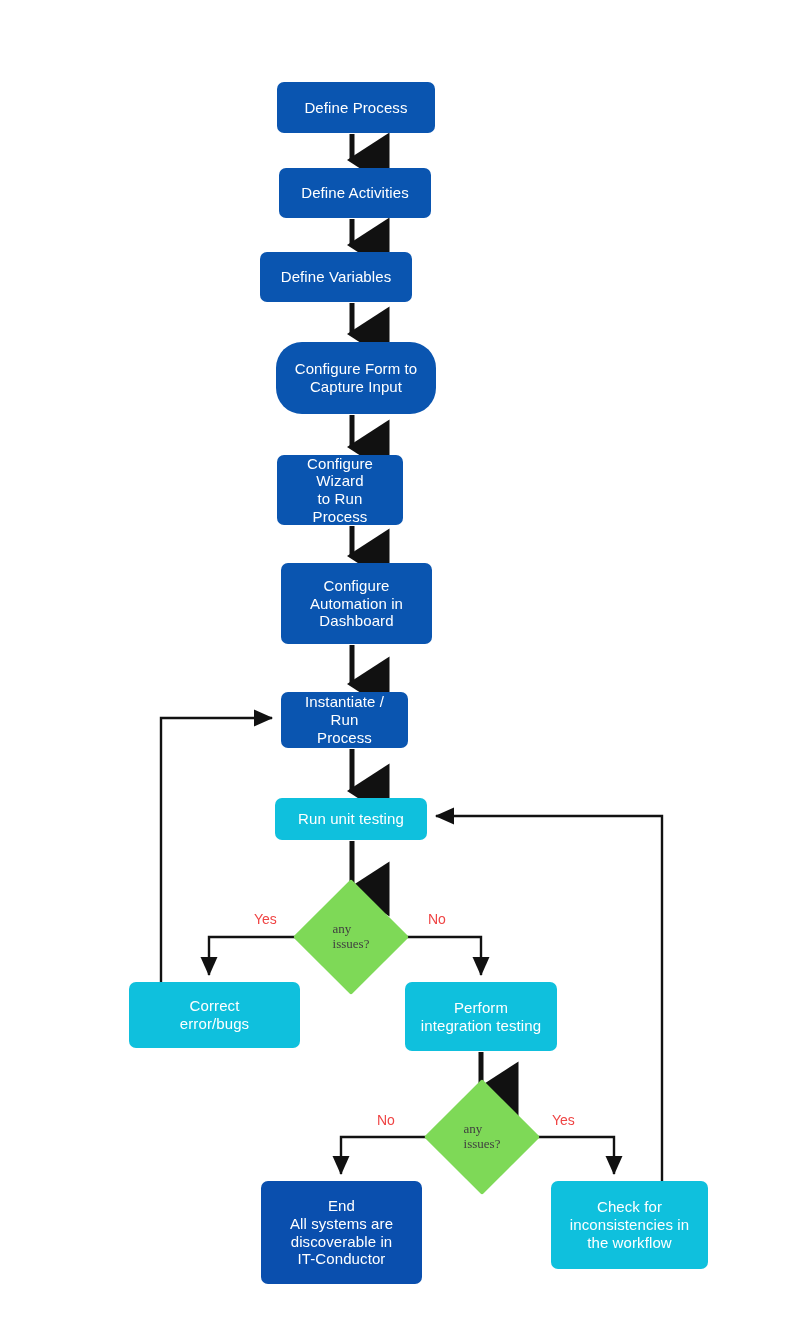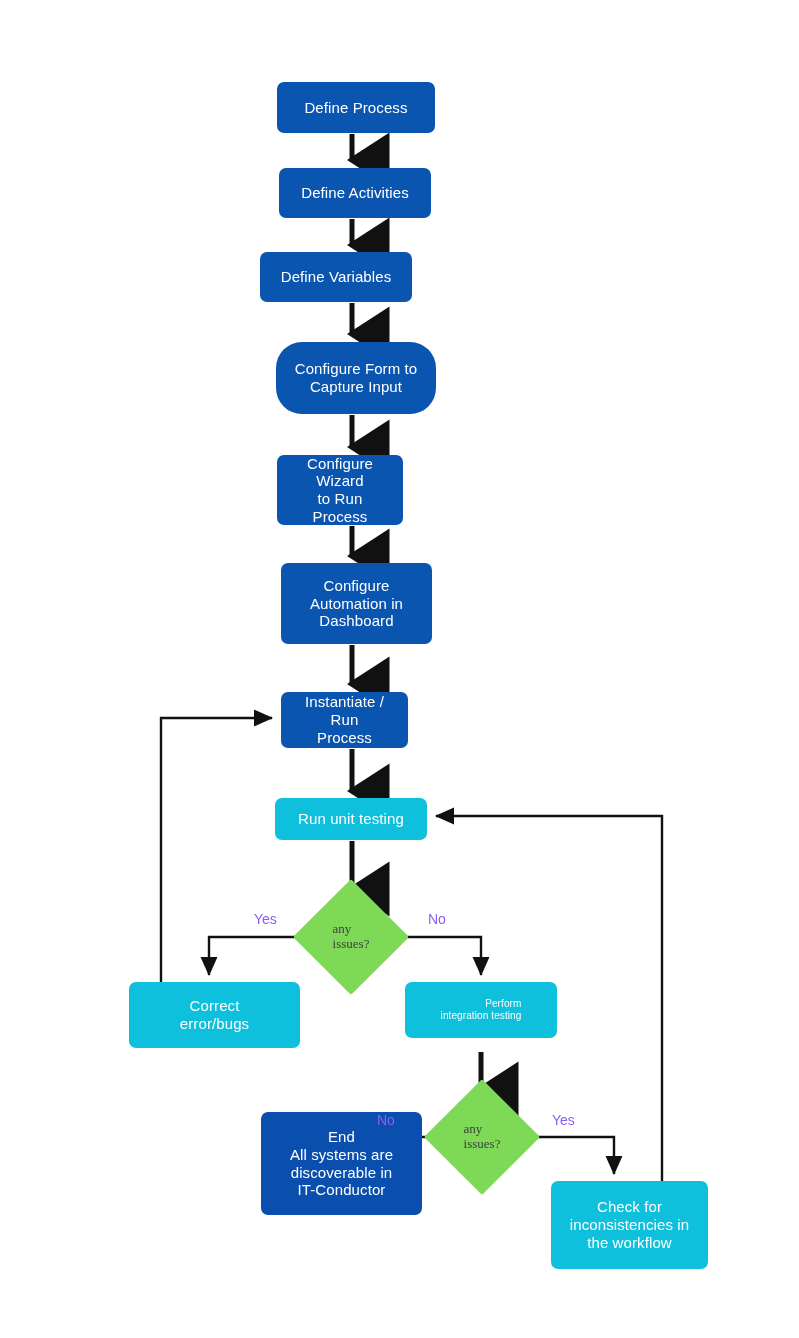--- a/index.html
+++ b/index.html
@@ -46,21 +46,21 @@
     justify-content: center;
     text-align: left;
     color: #404040;
     white-space: pre-line;
     line-height: 1.12;
     pointer-events: none;
     font-family: Liberation Serif, serif;
   }
   .edge-label {
     position: absolute;
-    color: #8b5cf6;
+    color: #ef4444;
     font-size: 14px;
     white-space: nowrap;
   }
   svg.links {
     position: absolute;
     left: 0;
     top: 0;
     width: 799px;
     height: 1338px;
     overflow: visible;
@@ -114,23 +114,23 @@
   <div class="node blue" style="left:277px;top:455px;width:126px;height:70px;font-size:15px;">Configure Wizard
 to Run Process</div>
   <div class="node blue" style="left:281px;top:563px;width:151px;height:81px;font-size:15px;">Configure
 Automation in
 Dashboard</div>
   <div class="node blue" style="left:281px;top:692px;width:127px;height:56px;font-size:15px;">Instantiate / Run
 Process</div>
   <div class="node cyan" style="left:275px;top:798px;width:152px;height:42px;font-size:15px;">Run unit testing</div>
   <div class="node cyan" style="left:129px;top:982px;width:171px;height:66px;font-size:15px;">Correct
 error/bugs</div>
-  <div class="node cyan" style="left:405px;top:982px;width:152px;height:56px;font-size:10px;text-align:right;">Perform
+  <div class="node cyan" style="left:405px;top:982px;width:152px;height:69px;font-size:15px;">Perform
 integration testing</div>
-  <div class="node blue2" style="left:261px;top:1112px;width:161px;height:103px;font-size:15px;">End
+  <div class="node blue2" style="left:261px;top:1181px;width:161px;height:103px;font-size:15px;">End
 All systems are
 discoverable in
 IT-Conductor</div>
   <div class="node cyan" style="left:551px;top:1181px;width:157px;height:88px;font-size:15px;">Check for
 inconsistencies in
 the workflow</div>
 
   <div class="diamond" style="left:310px;top:896px;width:82px;height:82px;"></div>
   <div class="diamond-label" style="left:310px;top:896px;width:82px;height:82px;font-size:13px;">any
 issues?</div>

